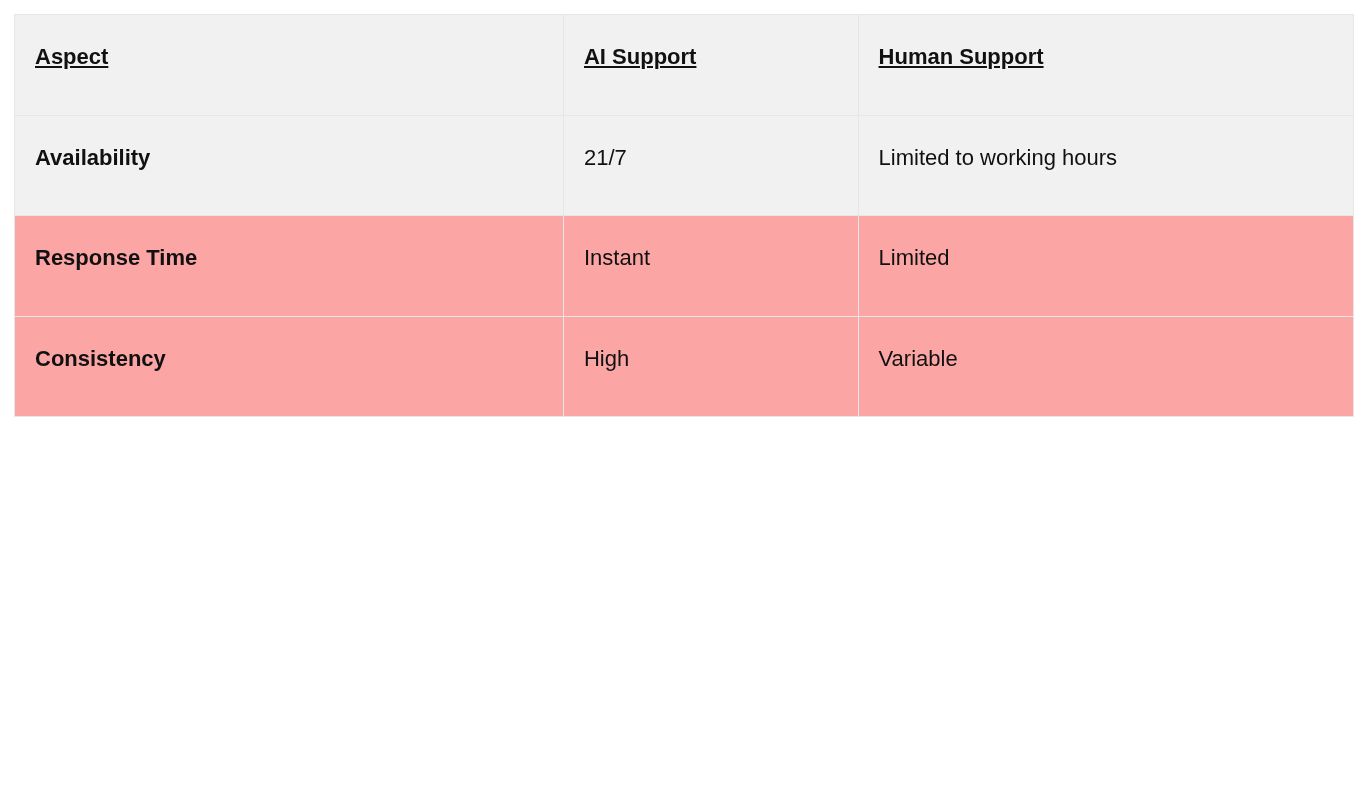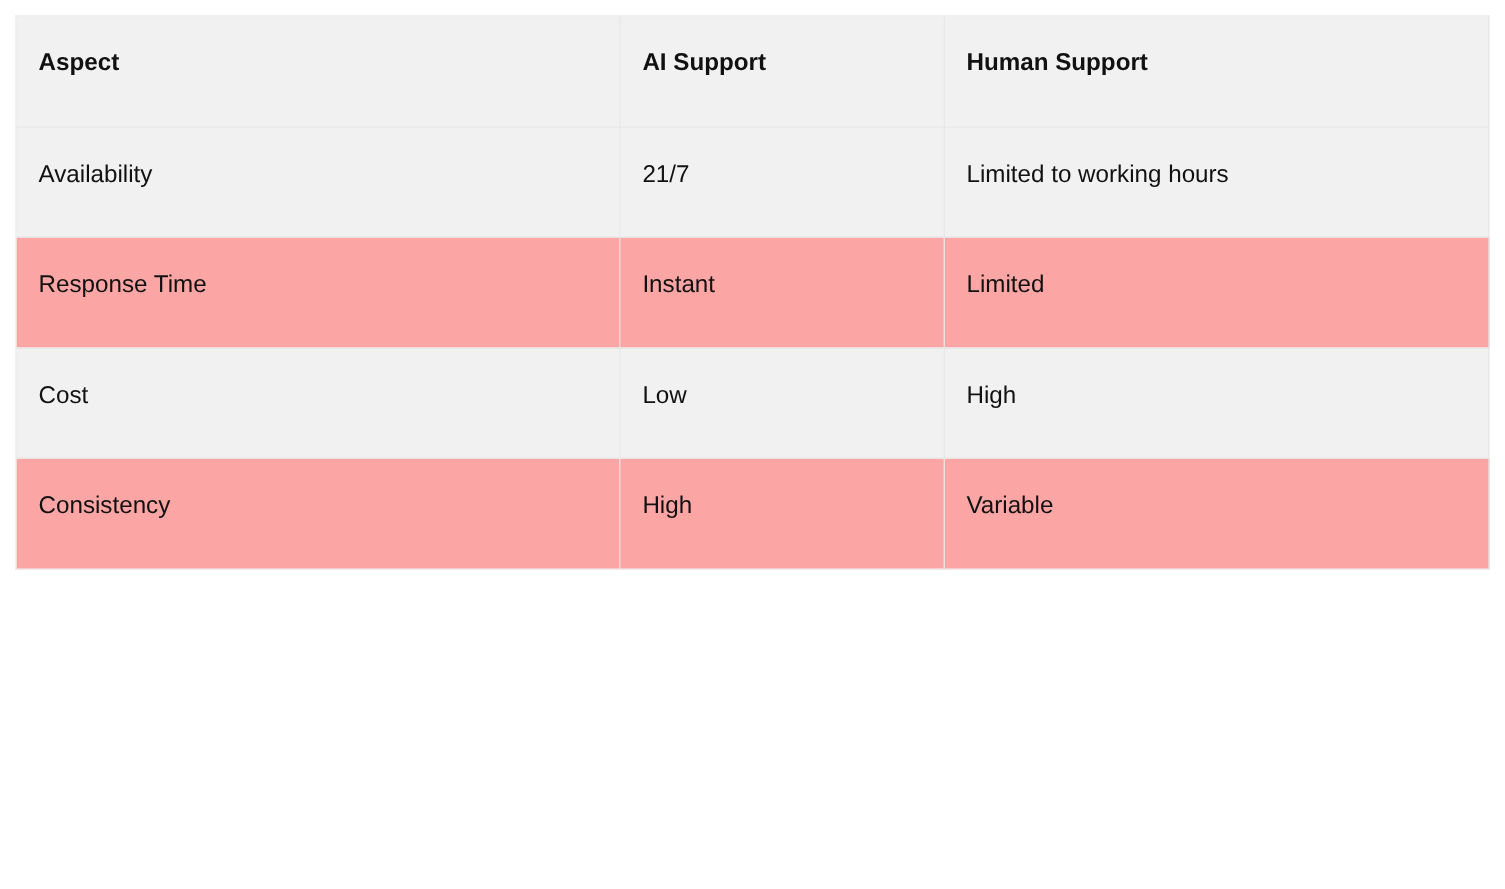--- a/index.html
+++ b/index.html
@@ -27,23 +27,24 @@
       text-align: left;
       vertical-align: top;
       padding: 28px 20px 44px 20px;
       font-size: 22px;
       line-height: 1.25;
       color: #111;
     }
     th {
       font-weight: 700;
       background: #f1f1f1;
+      text-decoration: underline;
     }
     td.label {
-      font-weight: 400;
+      font-weight: 700;
       margin-left: 16px;
     }
     tr.odd td {
       background: #f1f1f1;
     }
     tr.even td {
       background: #fca5a5;
     }
   </style>
 </head>
@@ -67,25 +68,20 @@
       <tr class="odd">
         <td class="label">Availability</td>
         <td>21/7</td>
         <td>Limited to working hours</td>
       </tr>
       <tr class="even">
         <td class="label">Response Time</td>
         <td>Instant</td>
         <td>Limited</td>
       </tr>
-      <tr class="odd">
-        <td class="label">Cost</td>
-        <td>Low</td>
-        <td>High</td>
-      </tr>
       <tr class="even">
         <td class="label">Consistency</td>
         <td>High</td>
         <td>Variable</td>
       </tr>
     </tbody>
   </table>
 </div>
 
 </body></html>

